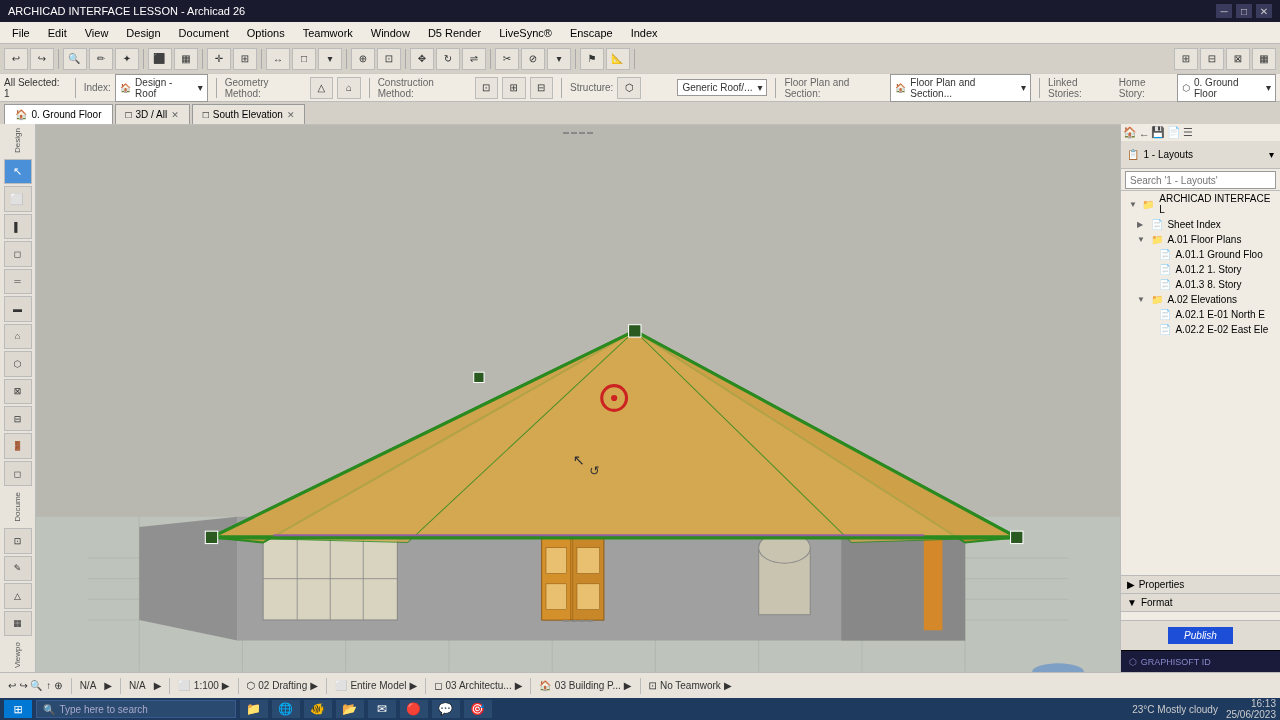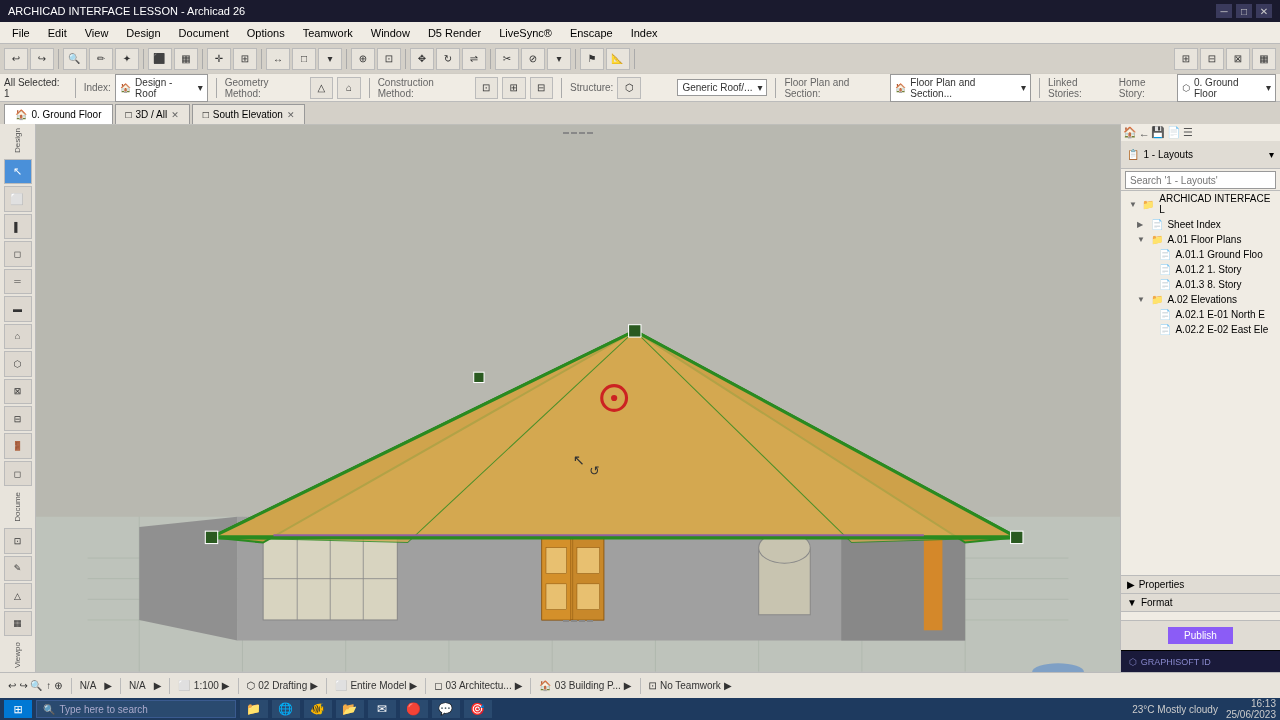--- a/index.html
+++ b/index.html
@@ -205,26 +205,27 @@
 
     #panel-bottom {
       height: 30px;
       background: #e0dcd4;
       border-top: 1px solid #bbb;
       display: flex;
       align-items: center;
       justify-content: center;
     }
     .publish-btn {
-      background: #8b5cf6;
+      background: #1d4ed8;
       color: #fff;
       border: none;
       padding: 3px 16px;
       font-size: 10px;
       cursor: pointer;
+      font-style: italic;
     }
 
     
     #brand-bar {
       height: 22px;
       background: #1a1a3a;
       border-top: 1px solid #000;
       display: flex;
       align-items: center;
       padding: 0 8px;

